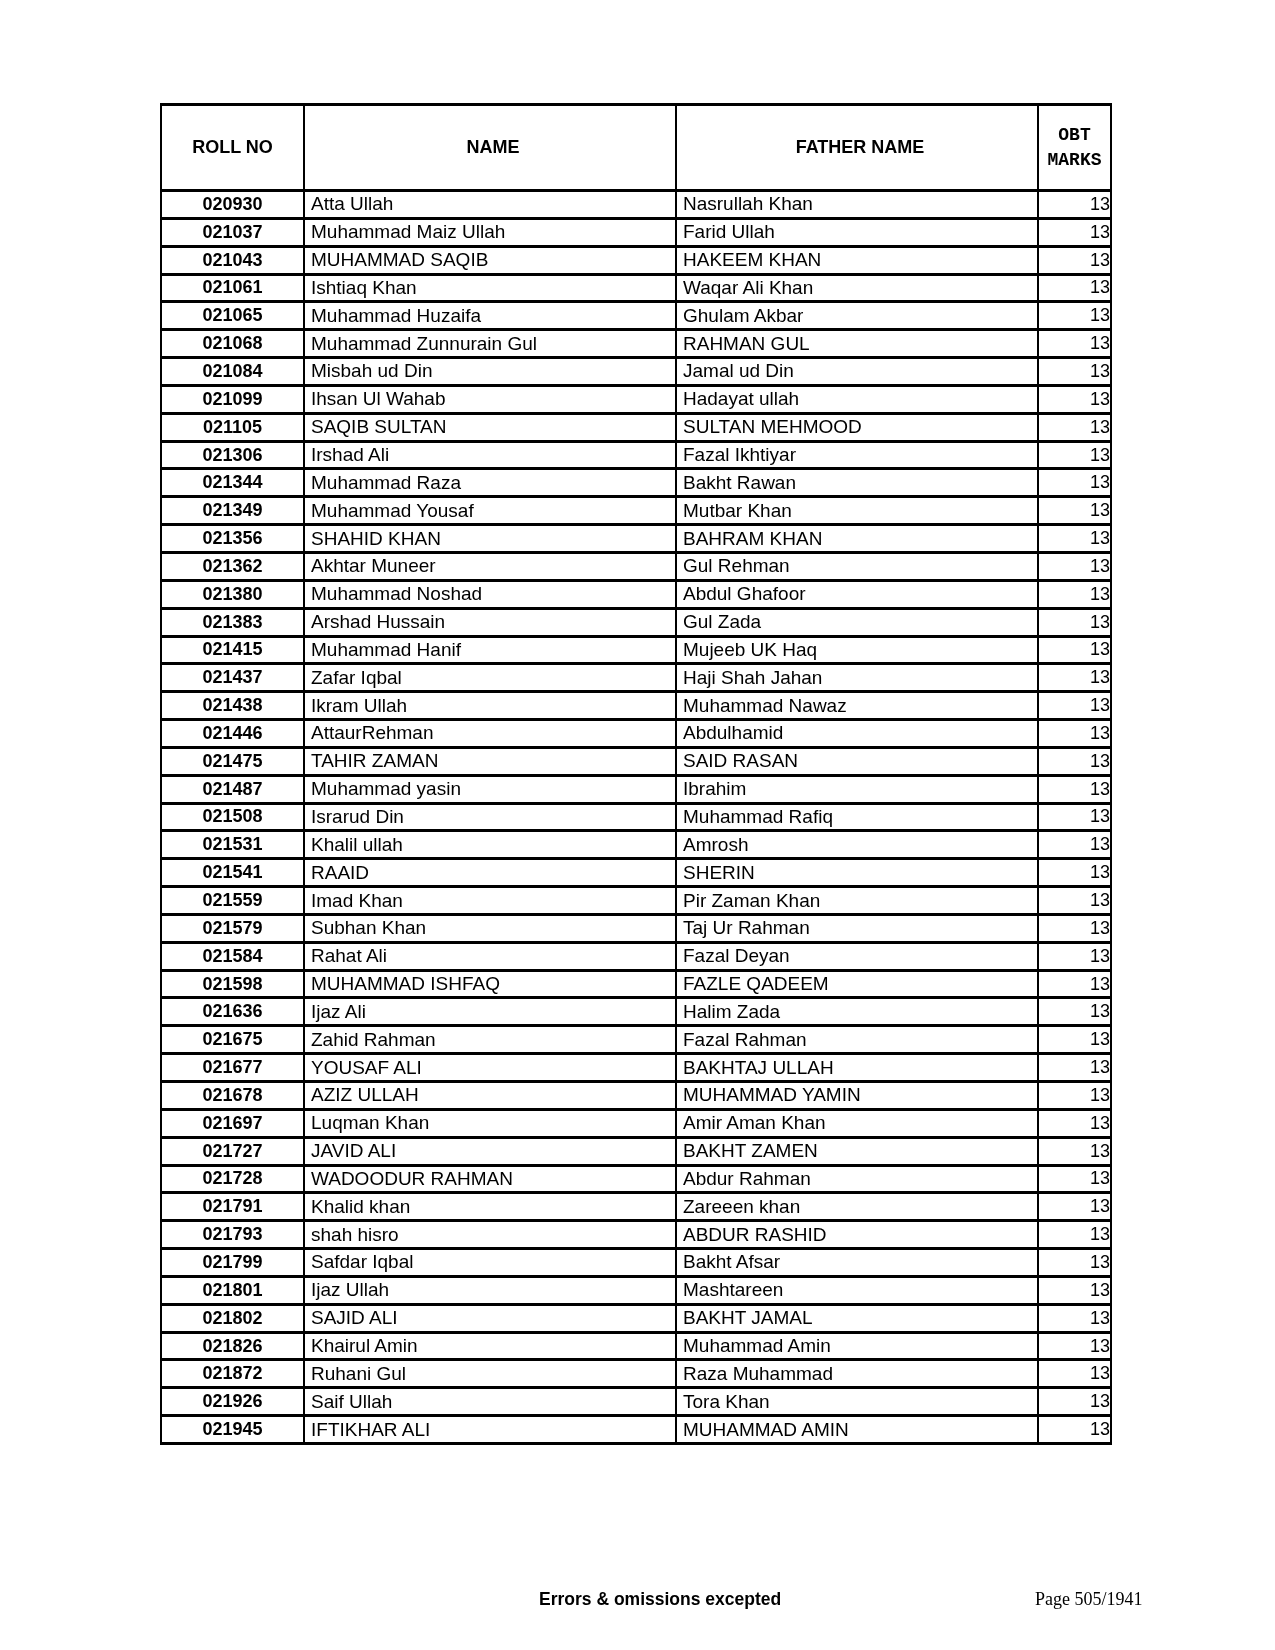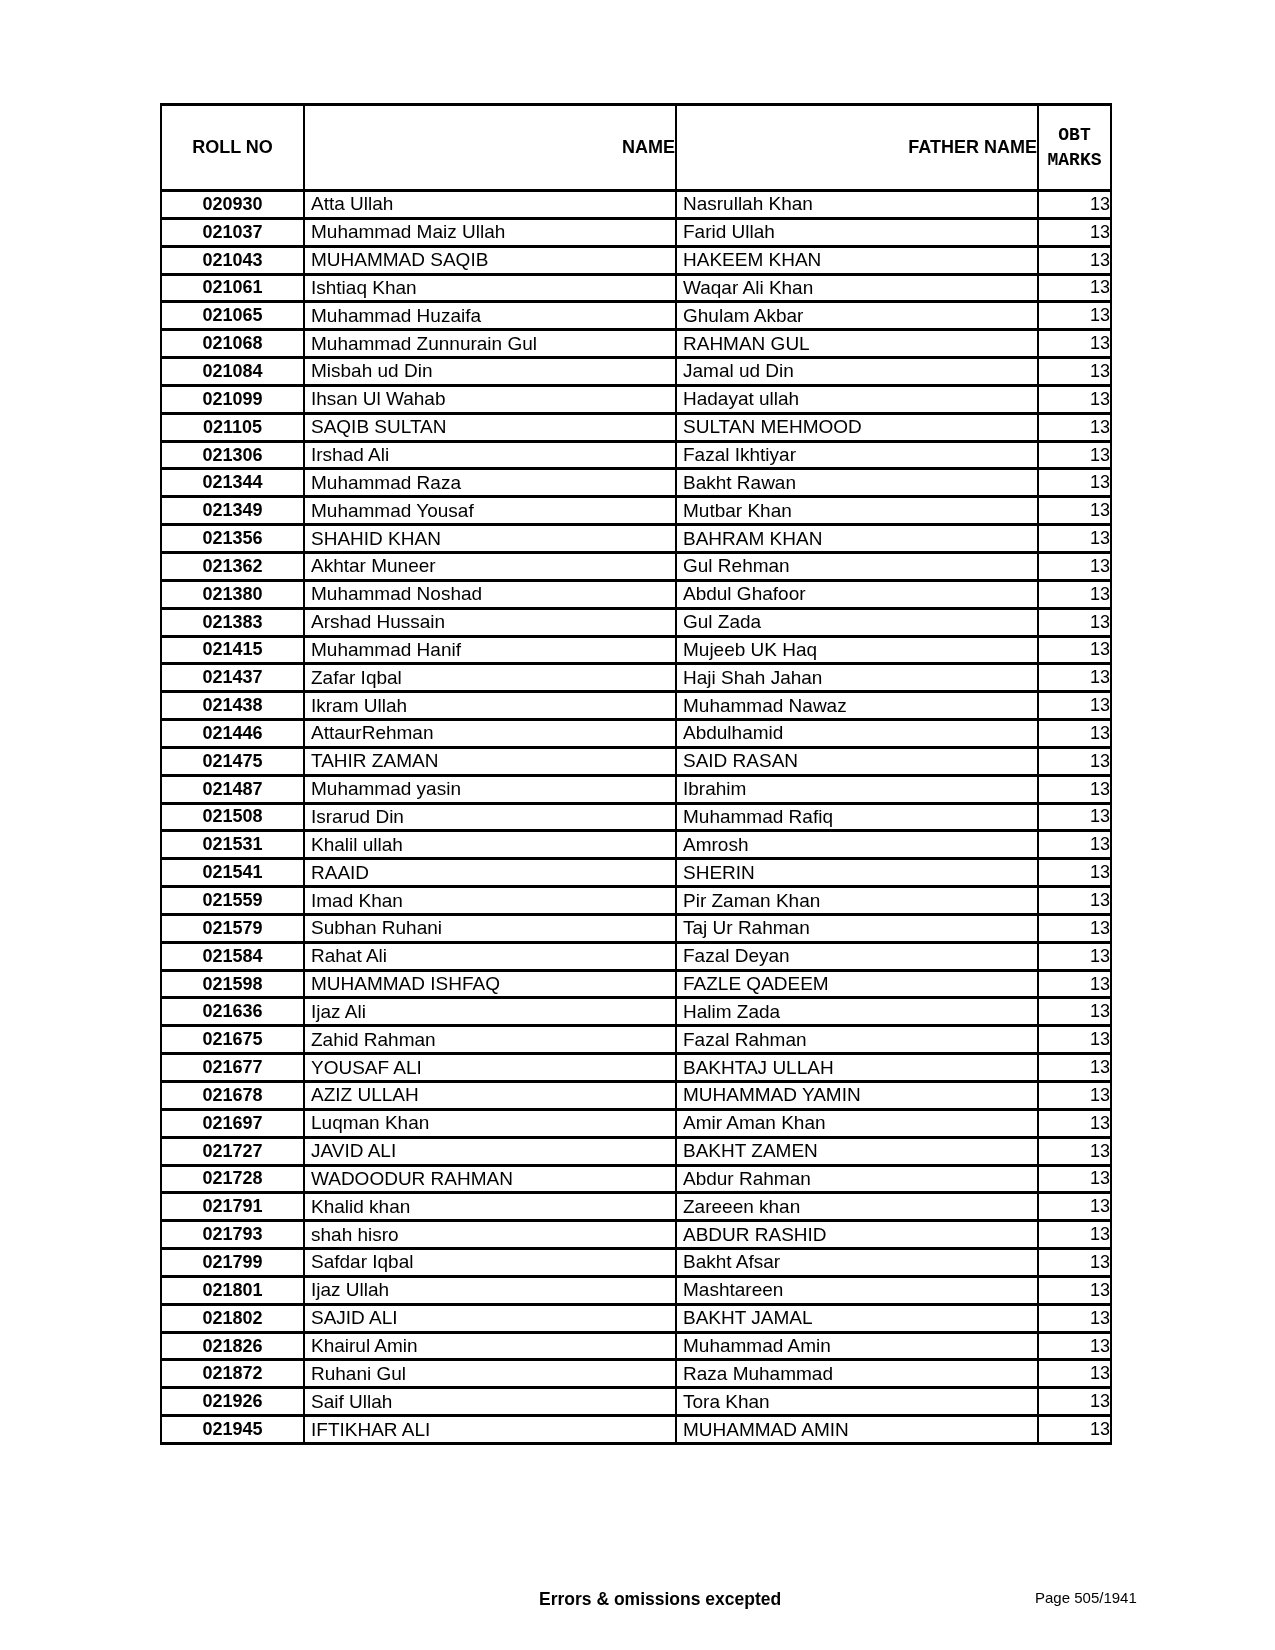--- a/index.html
+++ b/index.html
@@ -33,21 +33,21 @@
     white-space: nowrap;
   }
   .results-table thead th {
     height: 83px;
     font-size: 18px;
     font-weight: bold;
     vertical-align: middle;
   }
   th.col-roll   { text-align: center; margin-left: 8px; }
   th.col-name,
-  th.col-father { text-align: right; padding-left: 6px; }
+  th.col-father { text-align: center; padding-left: 6px; }
   th.col-marks  { text-align: center; white-space: normal; line-height: 1.35; font-family: Liberation Mono, monospace; }
   .results-table tbody tr { height: 27.85px; }
   td.cell-roll {
     text-align: center;
     font-weight: bold;
     font-size: 18px;
     margin-left: 7px;
   }
   td.cell-name,
   td.cell-father {
@@ -63,21 +63,22 @@
     position: absolute;
     left: 539px;
     top: 1589px;
     font-size: 17.5px;
     font-weight: bold;
   }
   .footer-page {
     position: absolute;
     left: 1035px;
     top: 1589px;
-    font-size: 15px;
+    font-size: 18px;
+    font-family: Liberation Serif, serif;
   }
 </style>
 </head>
 <body>
 
 <table class="results-table">
   <colgroup>
     <col style="width:143px">
     <col style="width:372px">
     <col style="width:362px">
@@ -243,21 +244,21 @@
         <td class="cell-marks">13</td>
       </tr>
       <tr>
         <td class="cell-roll">021559</td>
         <td class="cell-name">Imad Khan</td>
         <td class="cell-father">Pir Zaman Khan</td>
         <td class="cell-marks">13</td>
       </tr>
       <tr>
         <td class="cell-roll">021579</td>
-        <td class="cell-name">Subhan Ruhani</td>
+        <td class="cell-name">Subhan Khan</td>
         <td class="cell-father">Taj Ur Rahman</td>
         <td class="cell-marks">13</td>
       </tr>
       <tr>
         <td class="cell-roll">021584</td>
         <td class="cell-name">Rahat Ali</td>
         <td class="cell-father">Fazal Deyan</td>
         <td class="cell-marks">13</td>
       </tr>
       <tr>

